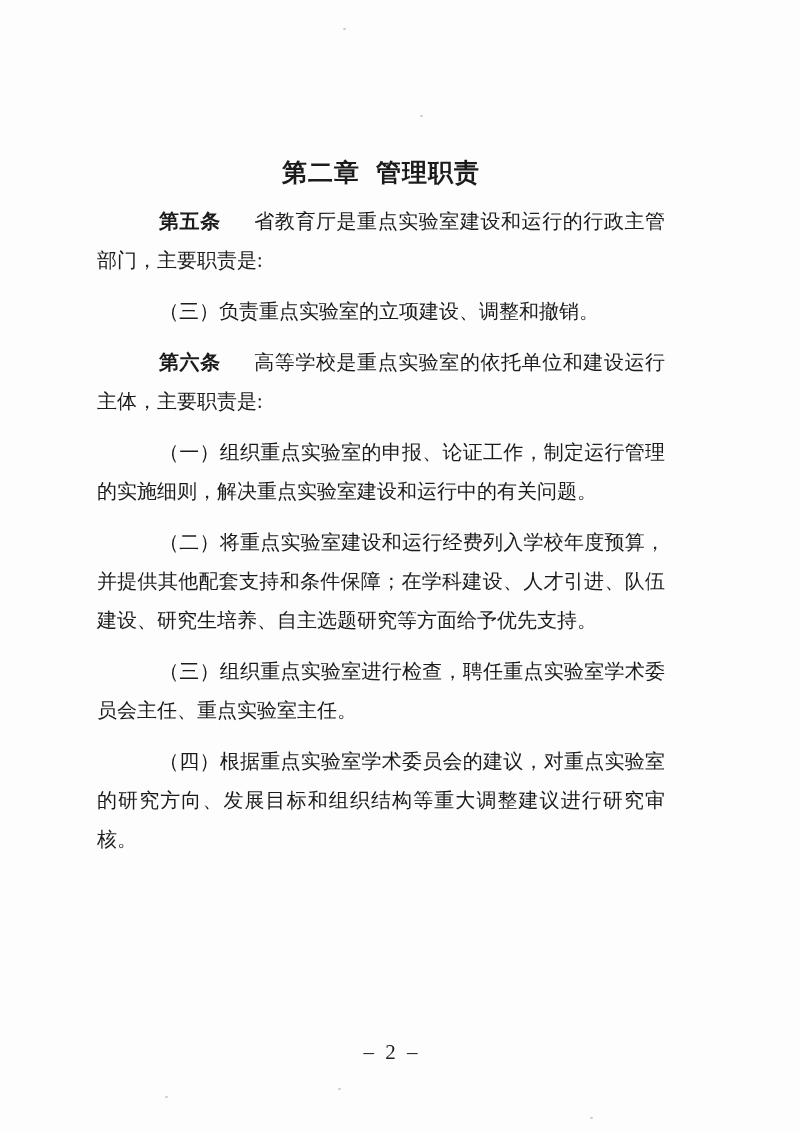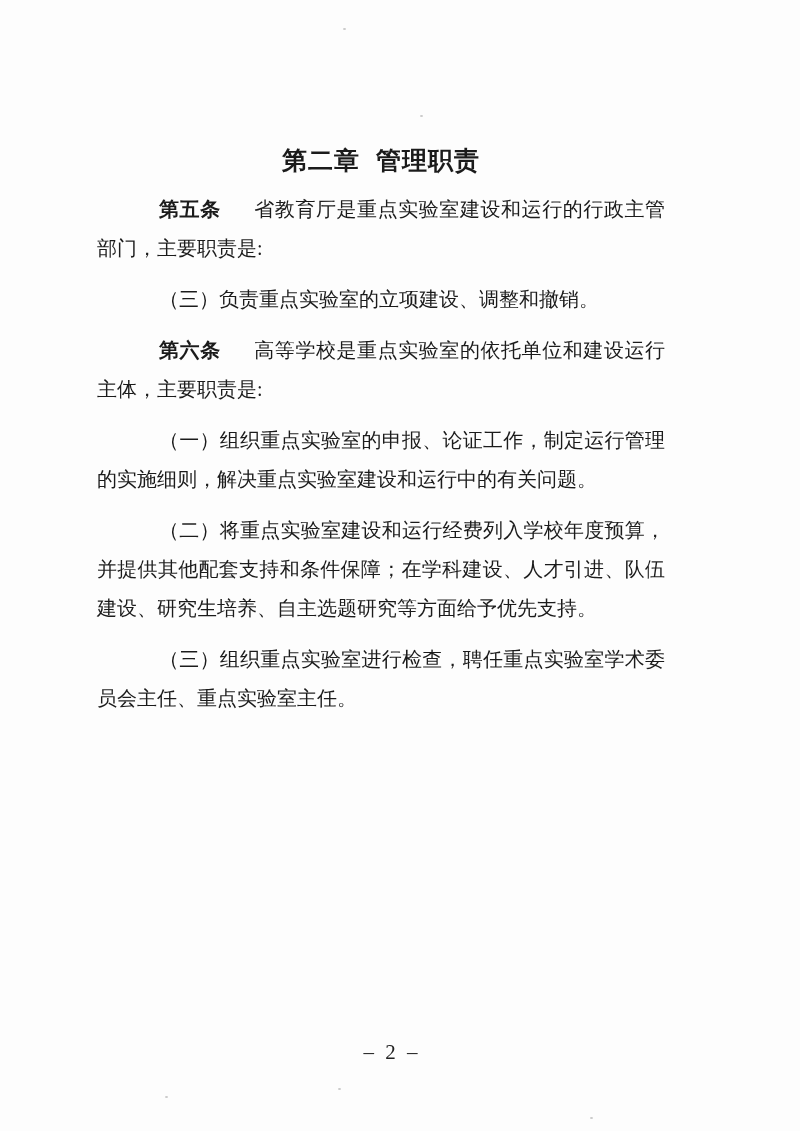--- a/index.html
+++ b/index.html
@@ -12,21 +12,21 @@
     font-family: "Liberation Serif", "DejaVu Serif", serif;
     color: #1b1b1b;
   }
   .content {
     position: absolute;
     left: 85px;
     top: 146px;
     width: 592px;
   }
   .title {
-    margin: 0 0 14px 0;
+    margin: 12px 0 14px 0;
     font-size: 25px;
     line-height: 30px;
     font-weight: 700;
     text-align: center;
     letter-spacing: 1px;
     white-space: nowrap;
   }
   .title-gap { display: inline-block; width: 16px; }
   #paragraphs p {
     margin: 12px;
@@ -68,20 +68,21 @@
 <div class="page">
   <div class="content">
     <h1 class="title"><span>第二章</span><span class="title-gap"></span><span>管理职责</span></h1>
     <div id="paragraphs">
         <p><strong>第五条</strong><span class="label-gap"></span><span>省教育厅是重点实验室建设和运行的行政主管部门，主要职责是:</span></p>
         <p>（三）负责重点实验室的立项建设、调整和撤销。</p>
         <p><strong>第六条</strong><span class="label-gap"></span><span>高等学校是重点实验室的依托单位和建设运行主体，主要职责是:</span></p>
         <p>（一）组织重点实验室的申报、论证工作，制定运行管理的实施细则，解决重点实验室建设和运行中的有关问题。</p>
         <p>（二）将重点实验室建设和运行经费列入学校年度预算，并提供其他配套支持和条件保障；在学科建设、人才引进、队伍建设、研究生培养、自主选题研究等方面给予优先支持。</p>
         <p>（三）组织重点实验室进行检查，聘任重点实验室学术委员会主任、重点实验室主任。</p>
+        <p>（四）根据重点实验室学术委员会的建议，对重点实验室的研究方向、发展目标和组织结构等重大调整建议进行研究审核。</p>
       </div>
   </div>
   <div class="footer">– 2 –</div>
   <i class="speck s1"></i>
   <i class="speck s2"></i>
   <i class="speck s3"></i>
   <i class="speck s4"></i>
   <i class="speck s5"></i>
 </div>
 

